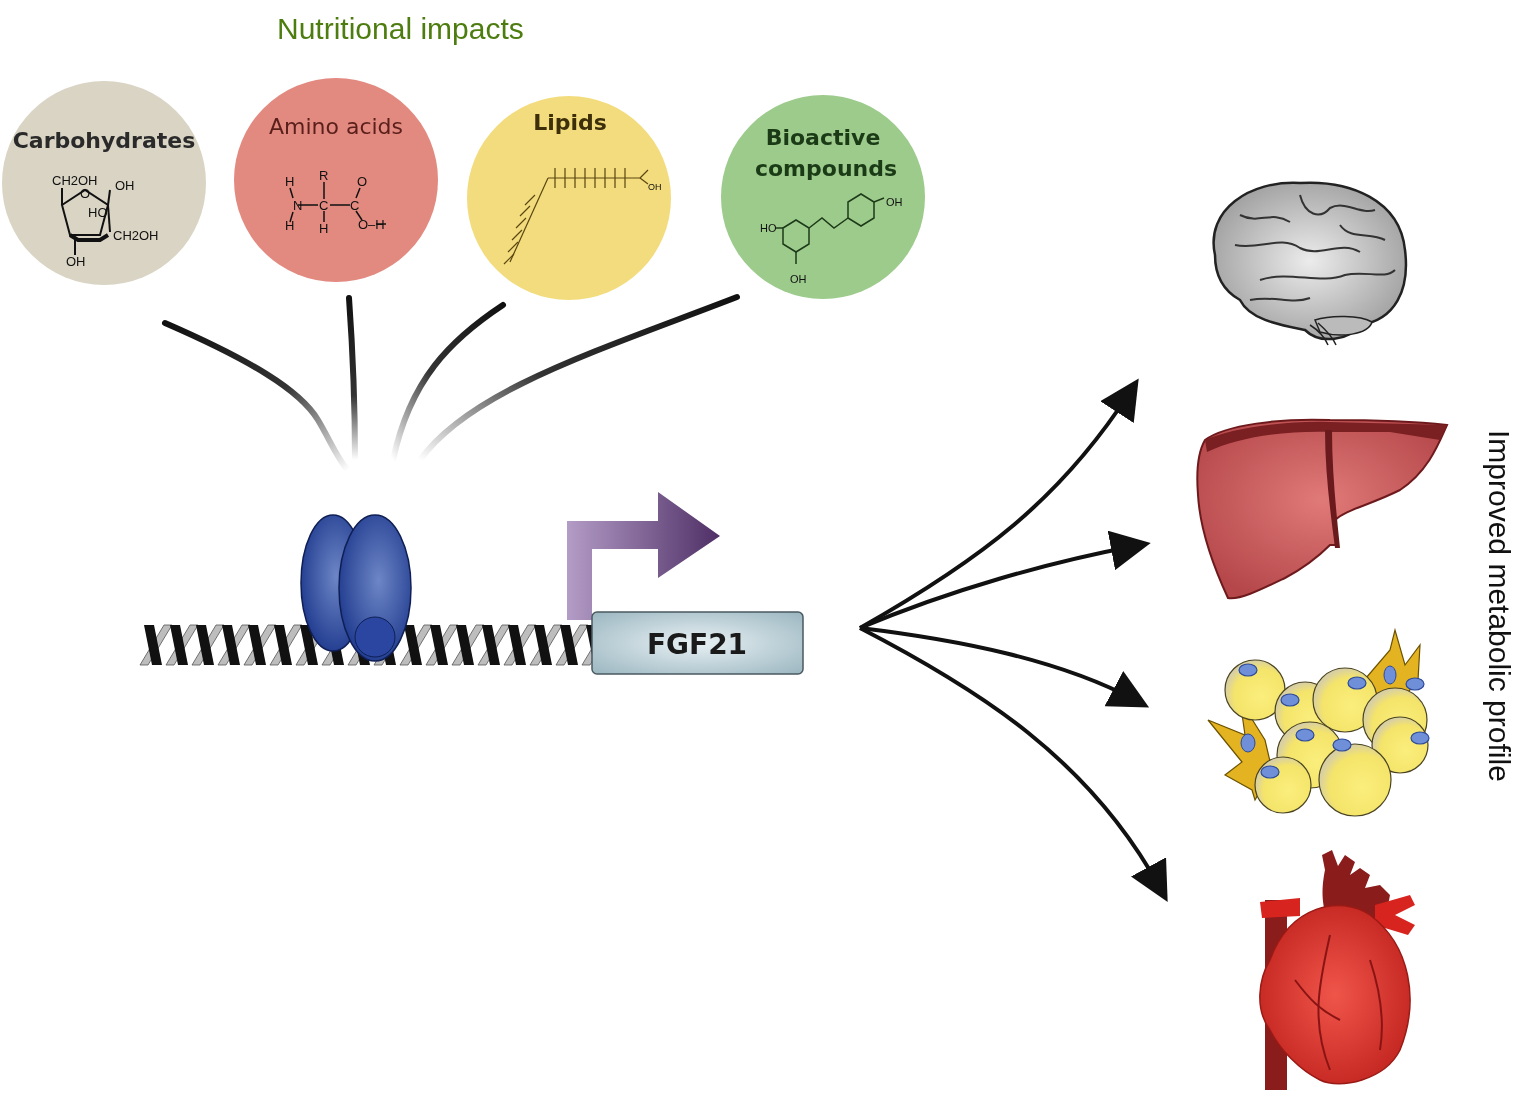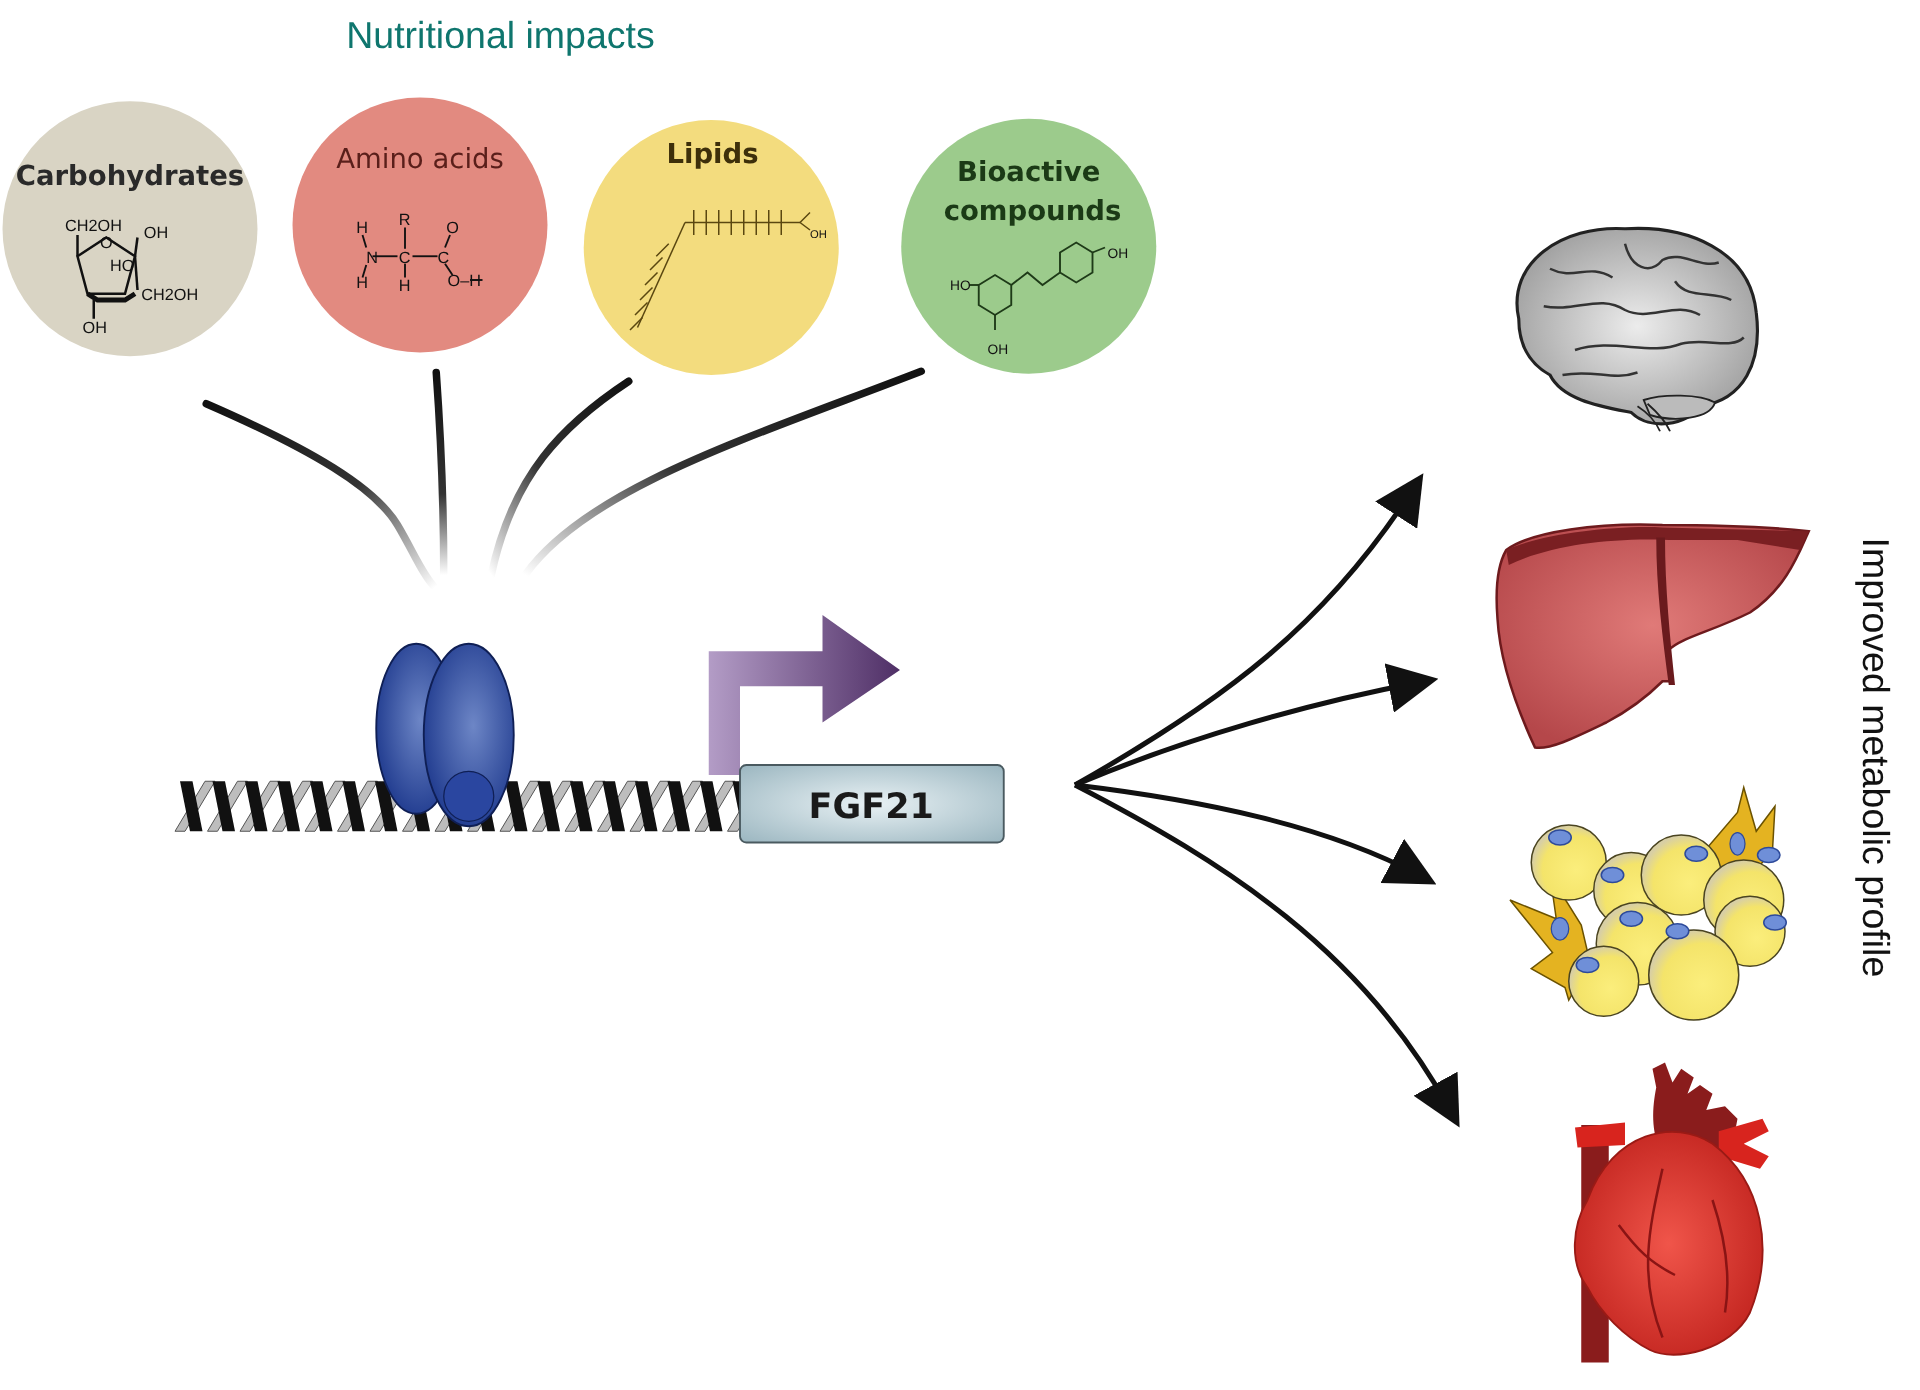--- a/index.html
+++ b/index.html
@@ -1,18 +1,18 @@
 <!DOCTYPE html>
 <html><head>
   <meta charset="utf-8">
   <style>
     html, body { margin: 0; padding: 0; background: #ffffff; }
     body { width: 1536px; height: 1112px; position: relative; overflow: hidden; font-family: "Liberation Sans", sans-serif; }
     #stage { position: absolute; left: 0; top: 0; width: 1536px; height: 1112px; }
-    .title { position: absolute; left: 277px; top: 12px; font-size: 30px; color: #0f766e; font-family: "Liberation Sans", sans-serif; }
+    .title { position: absolute; left: 277px; top: 12px; font-size: 30px; color: #4d7c0f; font-family: "Liberation Sans", sans-serif; }
     .side-label { position: absolute; left: 1482px; top: 430px; font-size: 30px; color: #111; writing-mode: vertical-rl; font-family: "Liberation Sans", sans-serif; }
     .nutrient-label { font-family: "DejaVu Sans", sans-serif; font-weight: bold; font-size: 22px; }
     .chem { font-family: "Liberation Sans", sans-serif; font-size: 13px; fill: #111; }
     .gene-label { font-family: "DejaVu Sans", sans-serif; font-weight: bold; font-size: 28px; fill: #1a1a1a; }
   </style>
 </head>
 <body>
 
 <div id="stage">
   <div class="title">Nutritional impacts</div>

